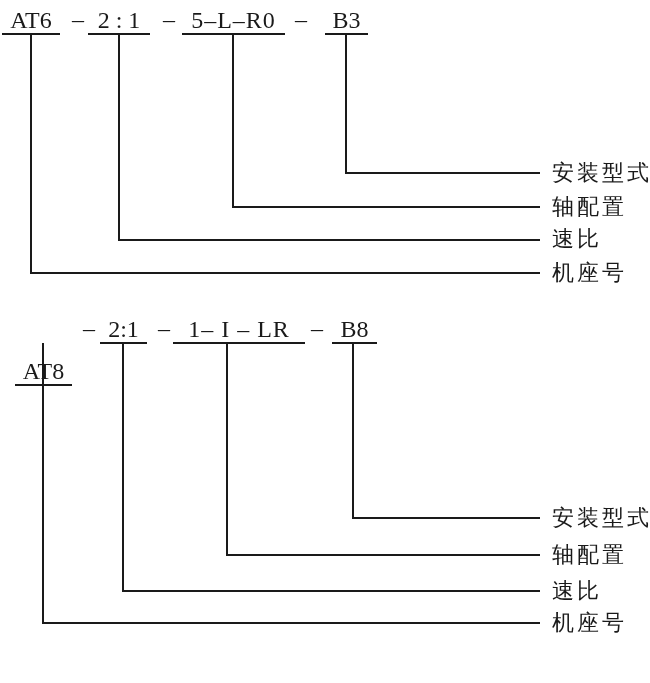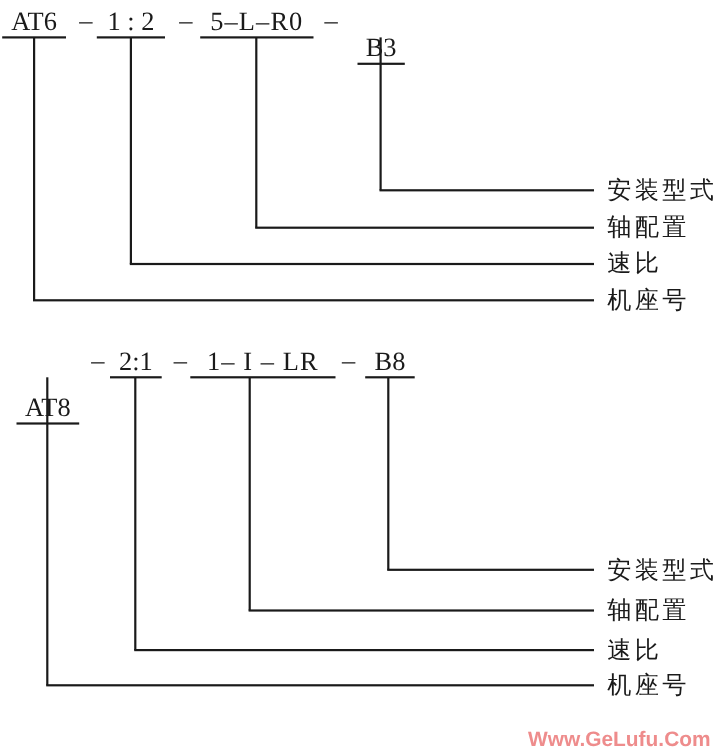--- a/index.html
+++ b/index.html
@@ -29,25 +29,25 @@
        white-space:nowrap;font-family:"Liberation Sans","DejaVu Sans",sans-serif;}
 </style>
 </head>
 <body>
 
 <div class="canvas">
 
   <div>
     <span class="seg" style="left:2px;top:8px;width:58px;">AT6</span>
     <span class="sep" style="left:65px;top:8px;width:26px;">–</span>
-    <span class="seg" style="left:88px;top:8px;width:62px;">1 : 2</span>
+    <span class="seg" style="left:88px;top:8px;width:62px;">2 : 1</span>
     <span class="sep" style="left:156px;top:8px;width:26px;">–</span>
     <span class="seg seg-wide" style="left:182px;top:8px;width:103px;">5–L–R0</span>
     <span class="sep" style="left:288px;top:8px;width:26px;">–</span>
-    <span class="seg" style="left:325px;top:8px;width:43px;margin-top:24px;">B3</span>
+    <span class="seg" style="left:325px;top:8px;width:43px;">B3</span>
 
     <div class="vline" style="left:30px;top:34px;height:239px;"></div>
     <div class="vline" style="left:118px;top:34px;height:206px;"></div>
     <div class="vline" style="left:232px;top:34px;height:173px;"></div>
     <div class="vline" style="left:345px;top:34px;height:139px;"></div>
 
     <div class="hline" style="left:345px;top:172px;width:195px;"></div>
     <div class="hline" style="left:232px;top:206px;width:308px;"></div>
     <div class="hline" style="left:118px;top:239px;width:422px;"></div>
     <div class="hline" style="left:30px;top:272px;width:510px;"></div>
@@ -76,15 +76,14 @@
     <div class="hline" style="left:226px;top:554px;width:314px;"></div>
     <div class="hline" style="left:122px;top:590px;width:418px;"></div>
     <div class="hline" style="left:42px;top:622px;width:498px;"></div>
 
     <div class="lbl" style="left:552px;top:507px;">安装型式</div>
     <div class="lbl" style="left:552px;top:544px;">轴配置</div>
     <div class="lbl" style="left:552px;top:580px;">速比</div>
     <div class="lbl" style="left:552px;top:612px;">机座号</div>
   </div>
 
-  <div class="wm2" style="color: rgb(238, 140, 140);">Www.GeLufu.Com</div>
 
 </div>
 
 </body></html>

